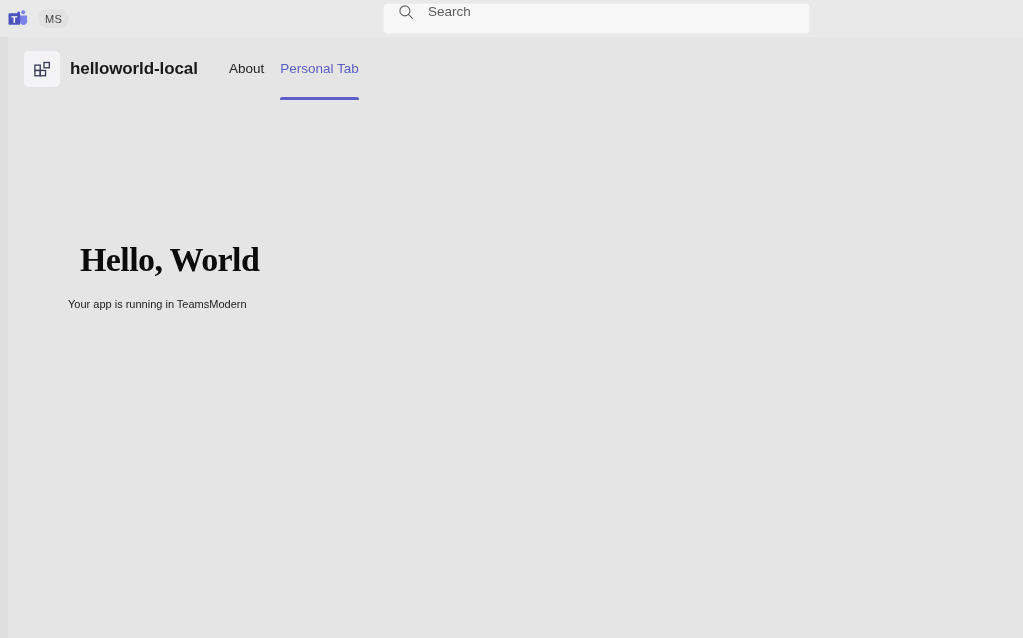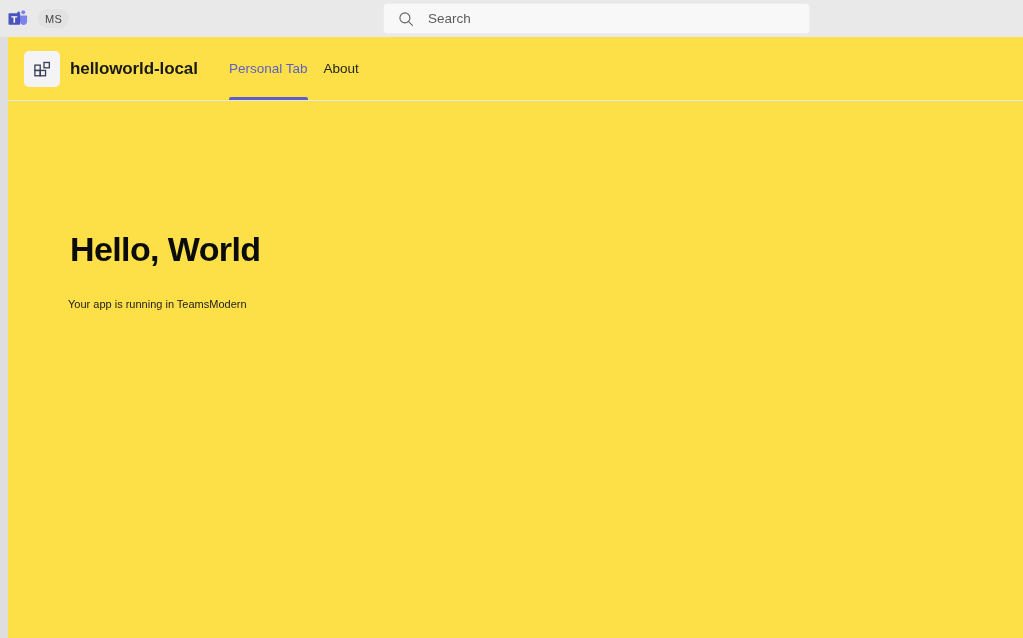--- a/index.html
+++ b/index.html
@@ -56,21 +56,21 @@
     position: absolute;
     left: 383px;
     top: 3px;
     width: 427px;
     height: 31px;
     background: #F8F8F8;
     border: 1px solid #EDEDED;
     border-radius: 4px;
     box-sizing: border-box;
     display: flex;
-    align-items: center;
+    align-items: flex-start;
     cursor: text;
   }
   .searchbox .search-icon {
     width: 16px;
     height: 16px;
     margin-left: 14px;
     margin-right: 14px;
     flex: 0 0 auto;
     color: #616161;
   }
@@ -99,21 +99,21 @@
     background: #DEDEDE;
   }
 
   
   .app-frame {
     position: absolute;
     left: 8px;
     top: 37px;
     width: 1015px;
     height: 601px;
-    background: #fde047;
+    background: #e5e5e5;
     box-sizing: border-box;
   }
 
   .app-header {
     position: relative;
     height: 64px;
     border-bottom: 1px solid #E6E6E6;
     box-sizing: border-box;
   }
 
@@ -176,26 +176,27 @@
 
   
   .content {
     position: relative;
     padding: 0;
   }
   .page-title {
     position: absolute;
     left: 60px;
     top: 128px;
-    margin: 2px;
+    margin: 12px;
     font-size: 34px;
     font-weight: bold;
     color: #0b0b0b;
     letter-spacing: -0.6px;
     line-height: 1.1;
+    font-family: Liberation Serif, serif;
   }
   .page-subtitle {
     position: absolute;
     left: 60px;
     top: 196px;
     margin: 0;
     font-size: 11px;
     color: #1c1c1c;
     line-height: 1.3;
   }
@@ -242,26 +243,26 @@
         <rect x="2.0" y="5.4" width="5.6" height="5.6" fill="none" stroke="#3A3F55" stroke-width="1.4"></rect>
         <rect x="2.0" y="11.0" width="5.6" height="5.6" fill="none" stroke="#3A3F55" stroke-width="1.4"></rect>
         <rect x="7.6" y="11.0" width="5.6" height="5.6" fill="none" stroke="#3A3F55" stroke-width="1.4"></rect>
         <rect x="11.6" y="2.6" width="5.6" height="5.6" fill="none" stroke="#3A3F55" stroke-width="1.4"></rect>
       </svg>
     </div>
 
     <div class="app-title">helloworld-local</div>
 
     <div class="tabs">
+      <div class="tab">
+        <span>About</span>
+      </div>
       <div class="tab active">
         <span>Personal Tab</span>
       </div>
-      <div class="tab">
-        <span>About</span>
-      </div>
     </div>
 
   </div>
 
   <div class="content">
     <h1 class="page-title">Hello, World</h1>
     <p class="page-subtitle">Your app is running in TeamsModern</p>
   </div>
 
 </div>

